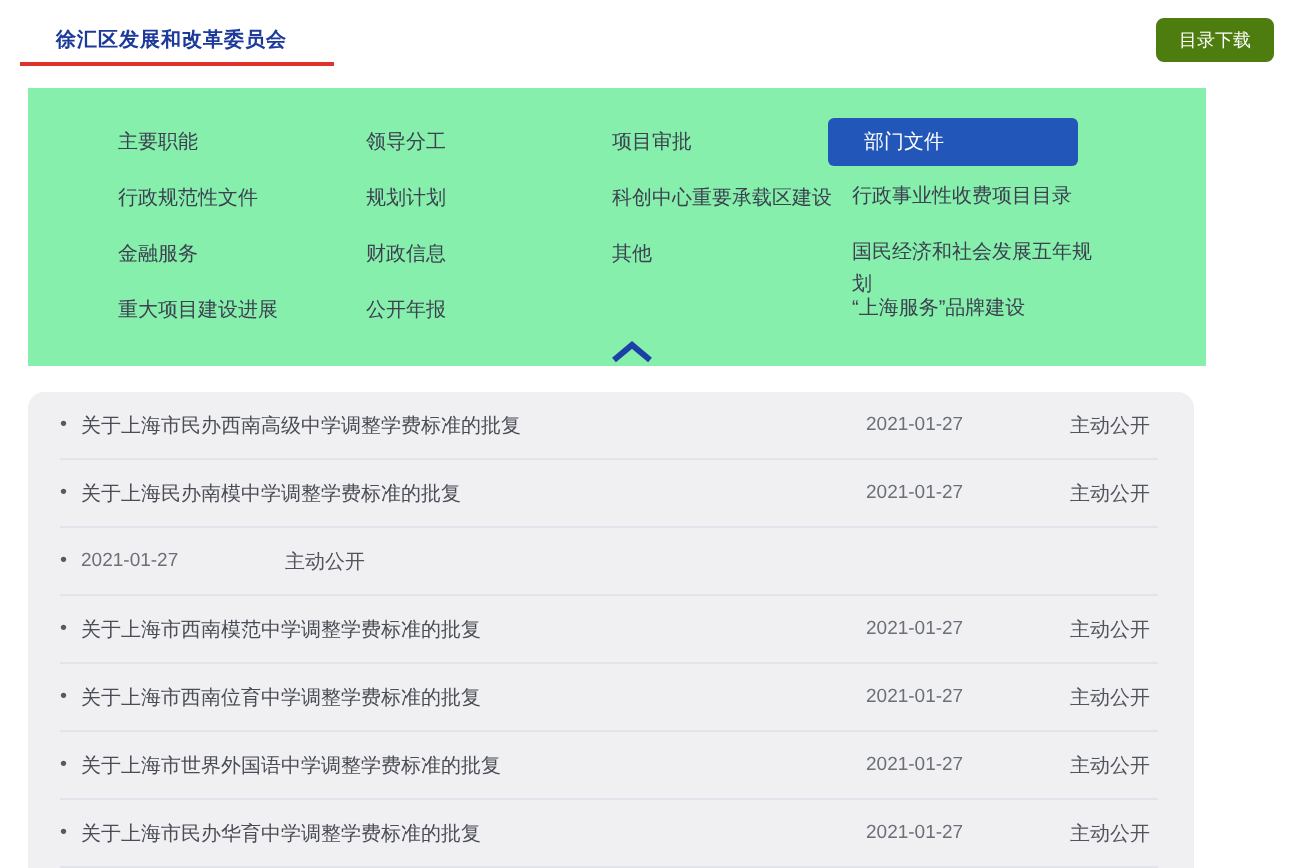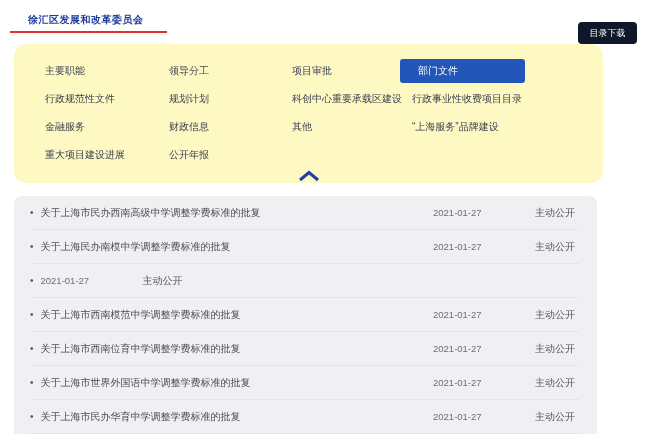--- a/index.html
+++ b/index.html
@@ -13,29 +13,29 @@
   .page-title{
     position:absolute;left:28px;top:13px;
     font-size:10px;font-weight:bold;color:#1c3a99;
     letter-spacing:.5px;white-space:nowrap;
   }
   .red-underline{
     position:absolute;left:10px;top:31px;width:157px;height:2px;
     background:#e0322d;
   }
   .download-btn{
-    position:absolute;left:578px;top:22px;width:59px;height:22px;
-    background:#0f172a;color:#ffffff;border:none;border-radius:4px;
+    position:absolute;left:578px;top:9px;width:59px;height:22px;
+    background:#4d7c0f;color:#ffffff;border:none;border-radius:4px;
     font-size:9px;font-family:inherit;cursor:pointer;
     display:flex;align-items:center;justify-content:center;padding:0;
   }
   
   .menu-panel{
     position:absolute;left:14px;top:44px;width:589px;height:139px;
-    background:#fef9c3;border-radius:12px;box-sizing:border-box;
+    background:#86efac;border-radius:0;box-sizing:border-box;padding-left:14px;
   }
   .menu-grid{display:flex;padding:13px 0 0 31px;}
   .menu-col{display:flex;flex-direction:column;}
   .menu-col:nth-child(1){width:124px;}
   .menu-col:nth-child(2){width:123px;}
   .menu-col:nth-child(3){width:108px;}
   .menu-col:nth-child(4){width:172px;}
   .menu-item{
     height:28px;display:flex;align-items:center;
     font-size:10px;color:#3c4150;cursor:pointer;white-space:nowrap;
@@ -99,20 +99,21 @@
         <div class="menu-item">公开年报</div>
       </div>
       <div class="menu-col">
         <div class="menu-item">项目审批</div>
         <div class="menu-item">科创中心重要承载区建设</div>
         <div class="menu-item">其他</div>
       </div>
       <div class="menu-col">
         <div class="menu-item selected">部门文件</div>
         <div class="menu-item">行政事业性收费项目目录</div>
+        <div class="menu-item">国民经济和社会发展五年规划</div>
         <div class="menu-item">“上海服务”品牌建设</div>
       </div>
     </div>
   <div class="collapse-row">
     <svg class="chevron" width="22" height="12" viewBox="0 0 22 12">
       <polyline points="2,10 11,2.5 20,10"></polyline>
     </svg>
   </div>
 </nav>
 

